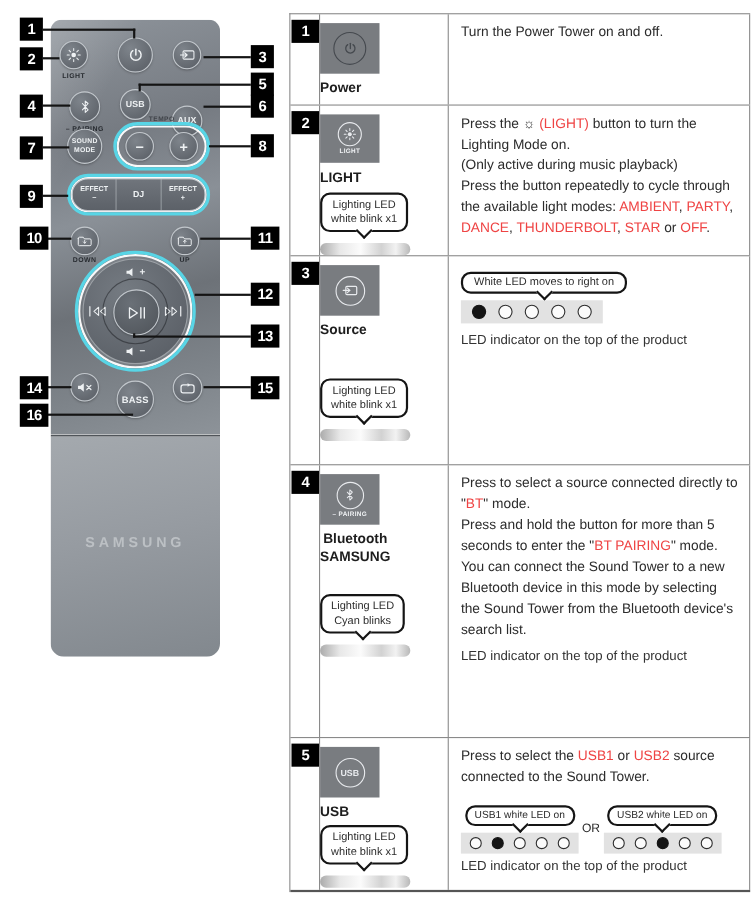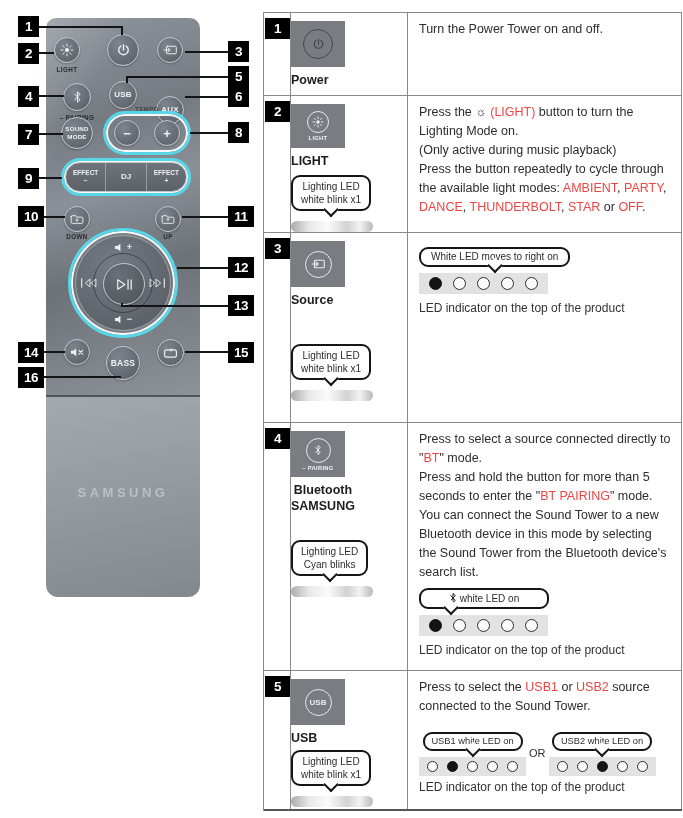--- a/index.html
+++ b/index.html
@@ -347,36 +347,20 @@
       <div class="blabel">Bluetooth
 SAMSUNG</div>
       <div class="bubble" style="margin-top:26px">Lighting LED
 Cyan blinks</div>
       <div class="gradbar"></div>
     </div>
     <div class="cell-desc">
       <div class="desc"><span>Press to select a source connected directly to "</span><span class="b">BT</span><span>" mode.
 Press and hold the button for more than 5 seconds to enter the "</span><span class="b">BT PAIRING</span><span>" mode.
 You can connect the Sound Tower to a new Bluetooth device in this mode by selecting the Sound Tower from the Bluetooth device's search list.</span></div>
-      <div class="mt-cb">
-        <div class="bubble2 notch-left" style="min-width:130px">
-          <svg class="svgi" width="8" height="12" viewBox="0 0 14 20" style="stroke:#111" stroke-width="1.7">
-              <path d="M3 5.5l8 9L7 18V2l4 3.5-8 9"></path>
-            </svg>
-          <span>white LED on</span>
-        </div>
-        <br>
-        <div class="ledstrip">
-            <span class="led on"></span>
-            <span class="led"></span>
-            <span class="led"></span>
-            <span class="led"></span>
-            <span class="led"></span>
-          </div>
-      </div>
       <div class="caption">LED indicator on the top of the product</div>
     </div>
   </div>
 
   <div class="trow" style="height:140px">
     <div class="cell-num">
       <div class="badge">5</div>
     </div>
     <div class="cell-btn">
       <div class="sq">

